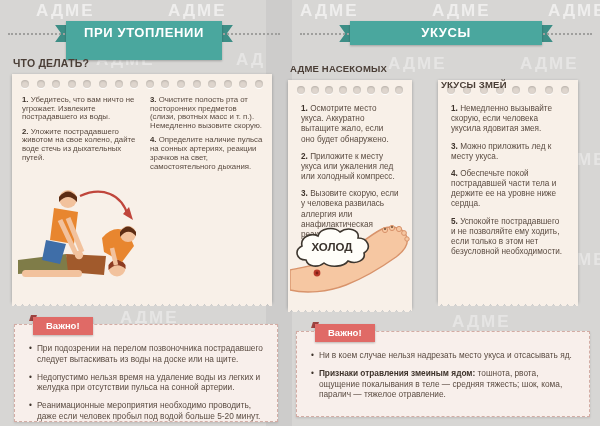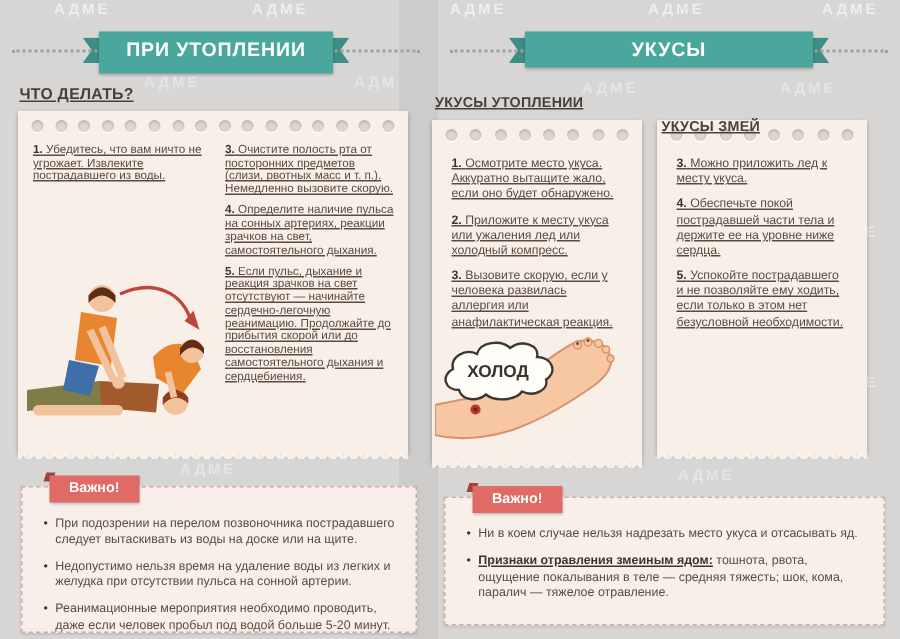--- a/index.html
+++ b/index.html
@@ -1,72 +1,72 @@
 <!DOCTYPE html>
 <html><head>
 <meta charset="utf-8">
 <style>
   html,body{margin:0;padding:0;}
   body{background:#b9b9b7;font-family:"Liberation Sans","DejaVu Sans",sans-serif;}
   #stage{position:relative;width:600px;height:426px;background:#d7d6d4;overflow:hidden;
          -webkit-font-smoothing:antialiased;}
   
-  .wm{position:absolute;font-weight:700;font-size:10px;letter-spacing:2px;color:#ffffff;
+  .wm{position:absolute;font-weight:700;font-size:17px;letter-spacing:2px;color:#ffffff;
       opacity:.38;z-index:0;user-select:none;}
   .wm.strong{opacity:.6;}
   .gutter{position:absolute;left:266px;top:0;width:26px;height:426px;background:#cdcccb;z-index:0;}
   
   .ribbon{position:absolute;height:26px;z-index:2;}
   .ribbon .dotline{position:absolute;top:12px;left:0;right:0;border-top:2px dotted #9f9f9d;}
   .ribbon .bandwrap{position:absolute;left:0;right:0;top:0;display:flex;justify-content:center;}
   .band{position:relative;background:#4aa79e;color:#fff;font-weight:700;font-size:13px;
-        letter-spacing:.6px;padding:4px 18px 9px;box-shadow:0 1px 2px rgba(0,0,0,.25);white-space:nowrap;}
+        letter-spacing:.6px;padding:4px 18px 20px;box-shadow:0 1px 2px rgba(0,0,0,.25);white-space:nowrap;}
   .band.wide{padding:4px 71px 5px;}
   .tail{position:absolute;width:16px;height:17px;background:#3d8e86;top:4px;z-index:-1;}
   .tail.l{left:-11px;clip-path:polygon(0 0,100% 0,100% 100%,0 100%,38% 50%);}
   .tail.r{right:-11px;clip-path:polygon(0 0,100% 0,62% 50%,100% 100%,0 100%);}
   
-  .colhead{position:absolute;font-weight:700;color:#4a3e36;z-index:2;letter-spacing:.2px;text-decoration:underline;}
+  .colhead{position:absolute;font-weight:700;color:#4a3e36;z-index:2;letter-spacing:.2px;}
   #h-what{left:13px;top:57px;font-size:10.5px;}
   #h-insects{left:290px;top:63px;font-size:9.5px;}
   #h-snakes{left:441px;top:79px;font-size:9.5px;}
   
   .card{position:absolute;background:#f8f0e8;box-shadow:0 1px 3px rgba(0,0,0,.28);z-index:1;}
   .card::after{content:"";position:absolute;left:0;right:0;bottom:-4px;height:4px;
     background-image:linear-gradient(135deg,#f8f0e8 50%,transparent 50%),
                      linear-gradient(-135deg,#f8f0e8 50%,transparent 50%);
     background-size:7px 4px;background-repeat:repeat-x;}
   .holes{position:absolute;top:6px;left:9px;right:9px;display:flex;justify-content:space-between;}
   .holes i{width:8px;height:8px;border-radius:50%;background:#ded5cd;
     box-shadow:inset 0 1px 2px rgba(0,0,0,.18),0 1px 0 rgba(255,255,255,.9);}
   #card-drowning{left:12px;top:74px;width:260px;height:228px;}
-  #card-insects{left:288px;top:80px;width:140px;height:228px;}
+  #card-insects{left:288px;top:80px;width:124px;height:228px;}
   #card-snakes{left:438px;top:80px;width:140px;height:222px;}
   .cols{position:absolute;top:22px;left:10px;right:8px;display:flex;gap:14px;}
   .col{width:116px;}
-  .step{font-size:7.8px;line-height:1.12;color:#5a4b41;margin:0 0 5.5px;text-decoration:underline;}
+  .step{font-size:7.8px;line-height:1.12;color:#5a4b41;margin:0 0 5.5px;}
   .step b{color:#3e332b;}
   .card-nsteps{padding:24px 13px 0;}
   .card-nsteps .step{font-size:8.2px;line-height:1.24;margin:0 0 7px;}
   .illus{position:absolute;z-index:1;}
   #cpr-illus{left:4px;top:110px;width:130px;height:112px;}
   #foot-illus{left:2px;top:140px;width:134px;height:86px;}
   
   .warnbox{position:absolute;background:#f8efeb;border:1px dashed #d3aca4;
     box-shadow:0 1px 2px rgba(0,0,0,.12);z-index:2;}
   #warn-drowning{left:14px;top:324px;width:262px;height:96px;}
   #warn-bites{left:296px;top:331px;width:292px;height:84px;}
   .badge{position:absolute;top:-8px;left:18px;background:#e06a66;color:#fff;font-weight:700;
     font-size:9.5px;padding:3px 13px 4px;box-shadow:0 1px 2px rgba(0,0,0,.25);}
   .badge::before{content:"";position:absolute;left:-3px;top:-2px;width:6px;height:6px;
     background:#9c4340;transform:skewX(-18deg);z-index:-1;}
   .warnlist{margin:0;padding:18px 12px 0 14px;}
   .wli{display:flex;gap:5px;font-size:8.3px;line-height:1.3;color:#5a4b41;margin:0 0 7px;}
   .wli .bullet{color:#3e332b;}
-  .wli b{color:#3e332b;text-decoration:underline;}
+  .wli b{color:#3e332b;}
 </style>
 </head>
 <body>
 
 <div id="stage">
 
   <span class="wm strong" style="left:36px;top:1px">АДМЕ</span>
   <span class="wm strong" style="left:168px;top:1px">АДМЕ</span>
   <span class="wm strong" style="left:300px;top:1px">АДМЕ</span>
   <span class="wm strong" style="left:432px;top:1px">АДМЕ</span>
@@ -112,25 +112,25 @@
         <i></i>
         <i></i>
         <i></i>
         <i></i>
         <i></i>
         <i></i>
     </div>
     <div class="cols">
       <div class="col">
         <p class="step"><b>1.</b> <span>Убедитесь, что вам ничто не угрожает. Извлеките пострадавшего из воды.</span></p>
+        <p class="step"><b>2.</b> <span>Уложите пострадавшего животом на свое колено, дайте воде стечь из дыхательных путей.</span></p>
       </div>
       <div class="col">
         <p class="step"><b>3.</b> <span>Очистите полость рта от посторонних предметов (слизи, рвотных масс и т. п.). Немедленно вызовите скорую.</span></p>
         <p class="step"><b>4.</b> <span>Определите наличие пульса на сонных артериях, реакции зрачков на свет, самостоятельного дыхания.</span></p>
-        <p class="step"><b>5.</b> <span>Если пульс, дыхание и реакция зрачков на свет отсутствуют — начинайте сердечно-легочную реанимацию. Продолжайте до прибытия скорой или до восстановления самостоятельного дыхания и сердцебиения.</span></p>
       </div>
     </div>
 
     <svg id="cpr-illus" class="illus" viewBox="0 0 130 112">
 
       <polygon points="2,76 50,70 54,86 2,90" fill="#7f7c48"></polygon>
       <polygon points="50,70 90,72 88,91 52,88" fill="#a15a2c"></polygon>
       <rect x="6" y="86" width="60" height="7" rx="3.5" fill="#f2c29d"></rect>
       <circle cx="101" cy="84" r="8.5" fill="#f2c29d"></circle>
       <path d="M92.5 81 Q101 70 109.5 81 L109.5 85 Q101 77 92.5 86 Z" fill="#8d3c22"></path>
@@ -175,21 +175,21 @@
     <div class="dotline"></div>
     <div class="bandwrap">
       <div class="band wide">
         <i class="tail l"></i>
         <i class="tail r"></i>
         <span>УКУСЫ</span>
       </div>
     </div>
   </div>
 
-  <div id="h-insects" class="colhead">УКУСЫ УТОПЛЕНИИ</div>
+  <div id="h-insects" class="colhead">АДМЕ НАСЕКОМЫХ</div>
   <div id="h-snakes" class="colhead">УКУСЫ ЗМЕЙ</div>
 
   <div id="card-insects" class="card">
     <div class="holes">
       <i></i>
         <i></i>
         <i></i>
         <i></i>
         <i></i>
         <i></i>
@@ -223,20 +223,21 @@
       <i></i>
         <i></i>
         <i></i>
         <i></i>
         <i></i>
         <i></i>
         <i></i>
         <i></i>
     </div>
     <div class="card-nsteps">
+      <p class="step"><b>1.</b> <span>Немедленно вызывайте скорую, если человека укусила ядовитая змея.</span></p>
       <p class="step"><b>3.</b> <span>Можно приложить лед к месту укуса.</span></p>
       <p class="step"><b>4.</b> <span>Обеспечьте покой пострадавшей части тела и держите ее на уровне ниже сердца.</span></p>
       <p class="step"><b>5.</b> <span>Успокойте пострадавшего и не позволяйте ему ходить, если только в этом нет безусловной необходимости.</span></p>
     </div>
   </div>
 
   <div id="warn-bites" class="warnbox">
     <div class="badge">Важно!</div>
     <div class="warnlist">
       <p class="wli">

